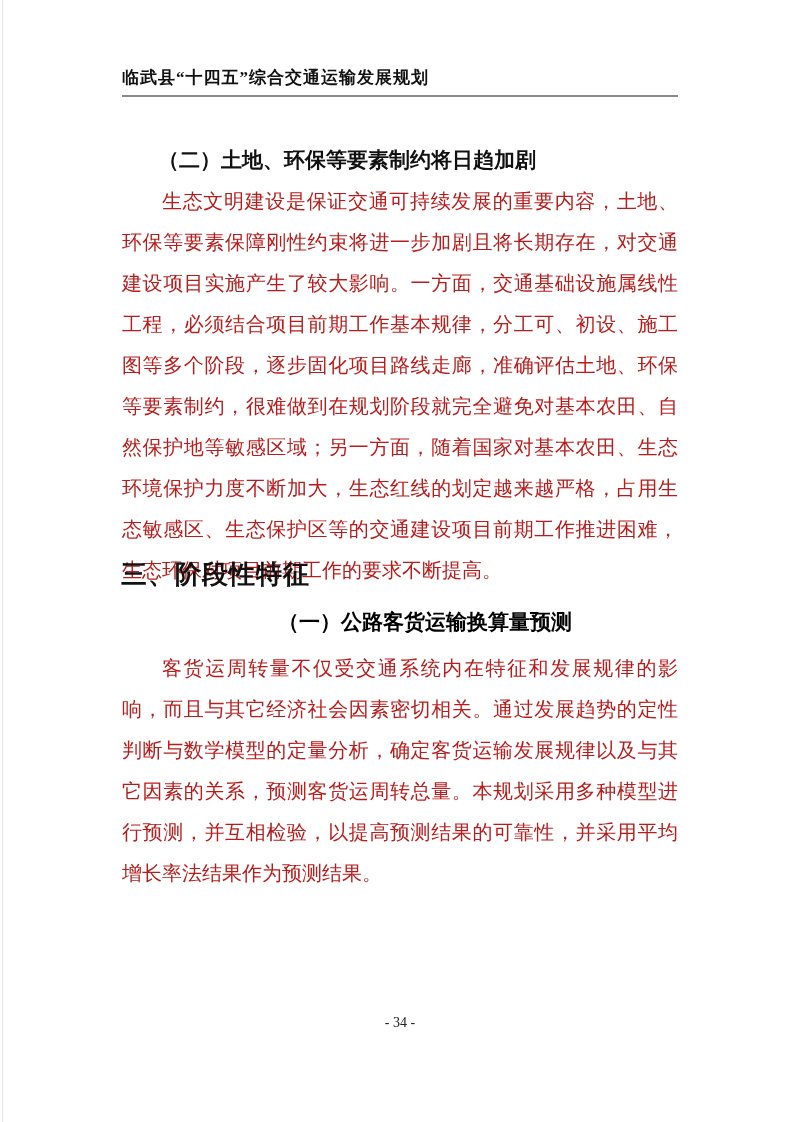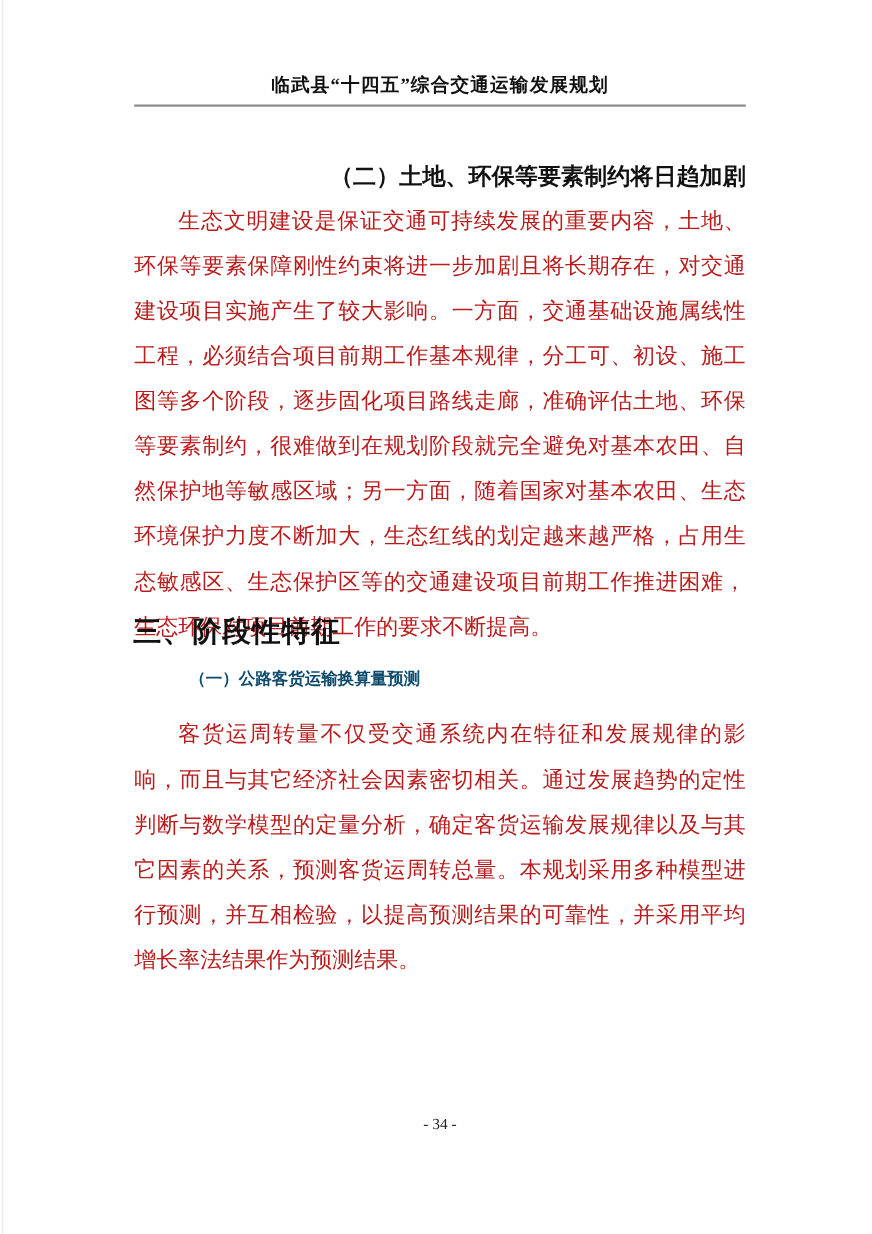--- a/index.html
+++ b/index.html
@@ -22,41 +22,40 @@
     top: 0;
     width: 1px;
     height: 1122px;
     background: #ece5e5;
   }
   .doc-header {
     position: absolute;
     top: 66px;
     left: 122px;
     width: 556px;
-    text-align: center;
+    text-align: left;
     font-family: "Liberation Serif", "DejaVu Serif", serif;
     font-weight: bold;
     font-size: 17px;
     letter-spacing: 1px;
     color: #111;
     padding-bottom: 6px;
     border-bottom: 2px solid #8a8a8a;
   }
   .heading-l3-a {
     position: absolute;
     top: 146px;
     left: 122px;
     width: 556px;
     padding-left: 36px;
     box-sizing: border-box;
     font-family: "Liberation Sans", "DejaVu Sans", sans-serif;
     font-weight: bold;
     font-size: 21px;
     color: #111;
-    text-align: right;
   }
   .body-paragraph {
     position: absolute;
     left: 122px;
     width: 556px;
     margin: 0;
     font-size: 20px;
     line-height: 41px;
     text-align: justify;
     text-justify: inter-character;
@@ -77,22 +76,23 @@
   }
   .heading-l3-b {
     position: absolute;
     top: 608px;
     left: 122px;
     width: 556px;
     padding-left: 50px;
     box-sizing: border-box;
     font-family: "Liberation Sans", "DejaVu Sans", sans-serif;
     font-weight: bold;
-    font-size: 15px;
-    color: #0c4a6e;
+    font-size: 21px;
+    color: #000000;
+    text-align: center;
   }
   .paragraph-2 { top: 648px; }
   .page-footer {
     position: absolute;
     top: 1015px;
     left: 122px;
     width: 556px;
     text-align: center;
     font-size: 14px;
     color: #222;

